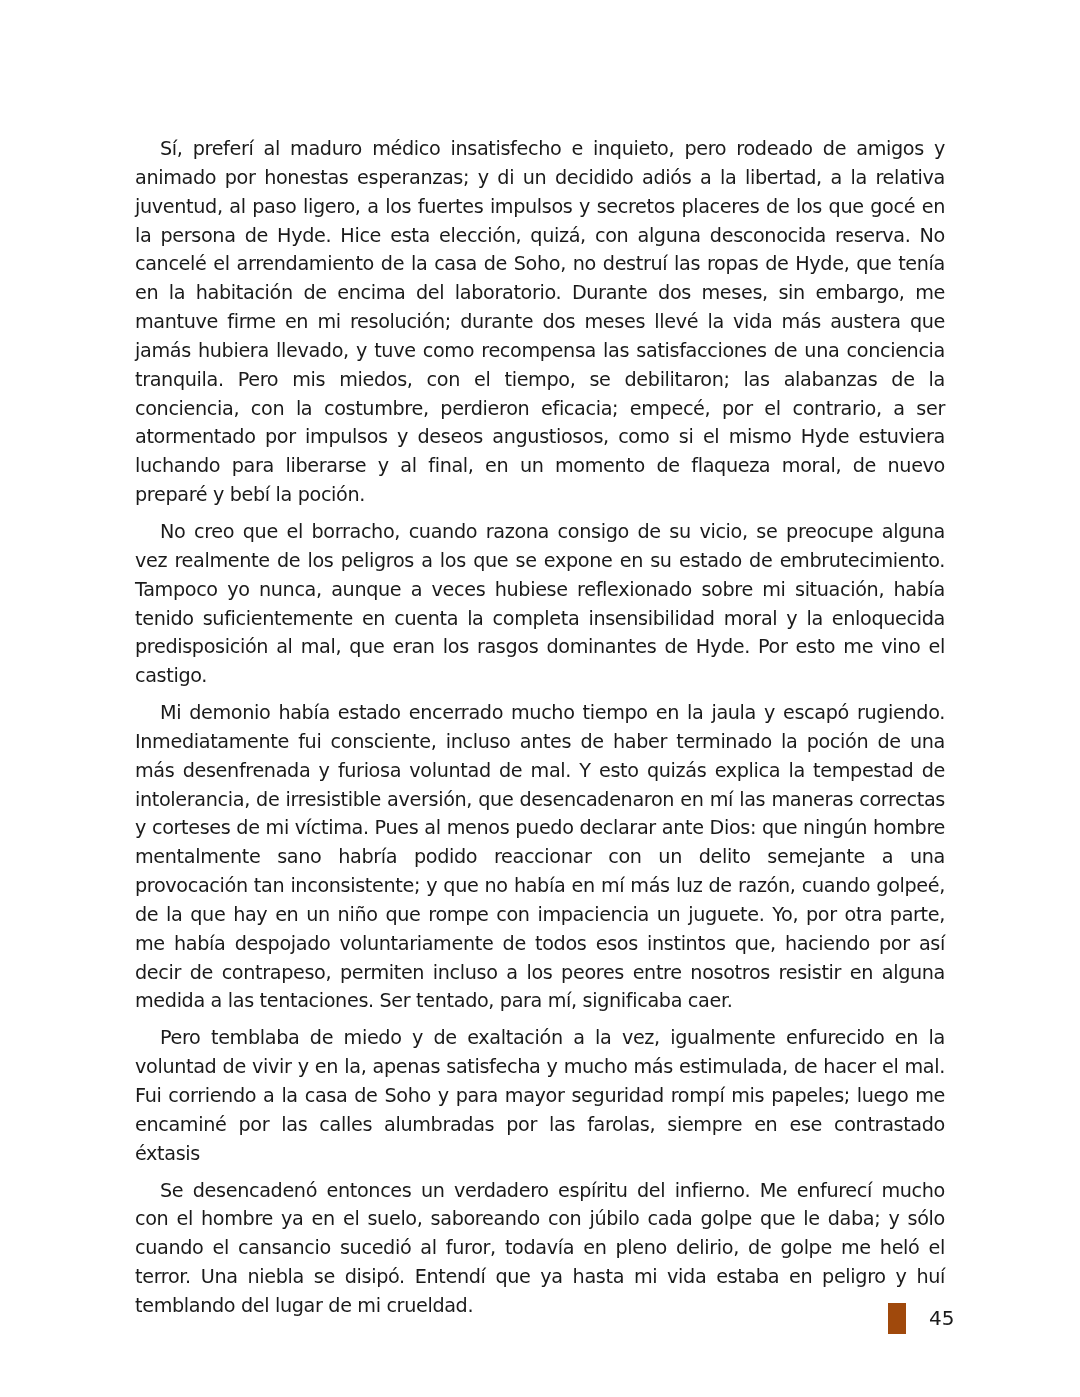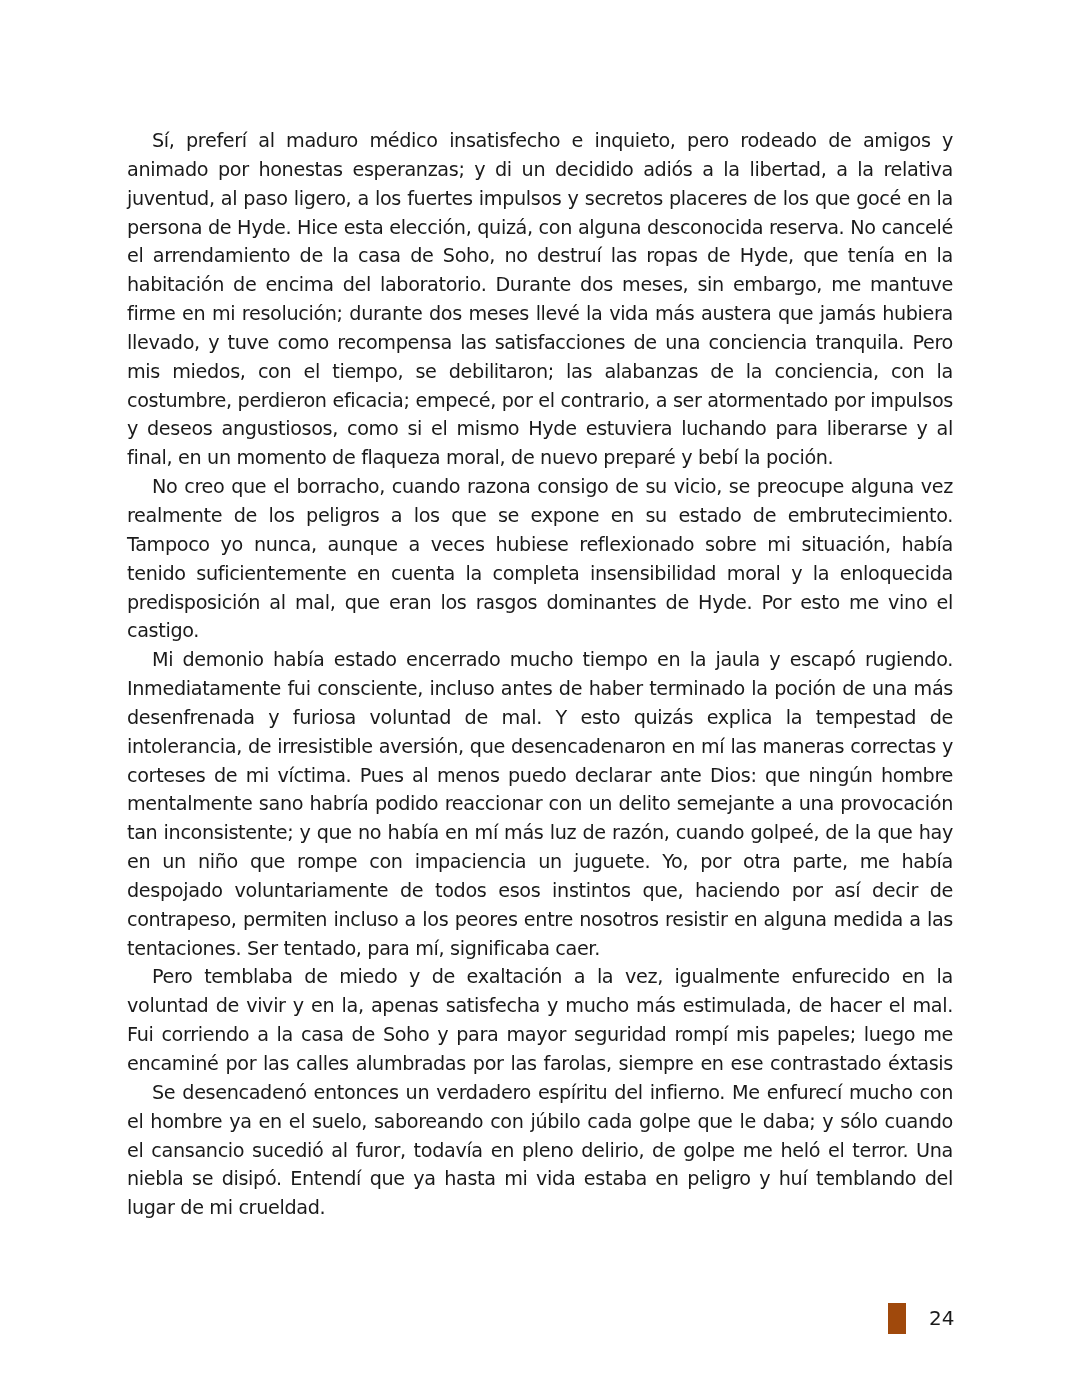--- a/index.html
+++ b/index.html
@@ -26,21 +26,21 @@
       top: 127px;
       width: 826px;
       font-family: "DejaVu Sans", sans-serif;
       font-size: 19.2px;
       line-height: 28.85px;
       color: #1a1a1a;
       letter-spacing: -0.35px;
       word-spacing: 0px;
     }
     .para {
-      margin: 0;
+      margin: 8px;
       text-align: justify;
       text-indent: 25px;
       hyphens: none;
     }
     .footer {
       position: absolute;
       left: 888px;
       top: 1302px;
       height: 32px;
       display: flex;
@@ -66,15 +66,15 @@
   <div class="text-body">
     <p class="para">Sí, preferí al maduro médico insatisfecho e inquieto, pero rodeado de amigos y animado por honestas esperanzas; y di un decidido adiós a la libertad, a la relativa juventud, al paso ligero, a los fuertes impulsos y secretos placeres de los que gocé en la persona de Hyde. Hice esta elección, quizá, con alguna desconocida reserva. No cancelé el arrendamiento de la casa de Soho, no destruí las ropas de Hyde, que tenía en la habitación de encima del laboratorio. Durante dos meses, sin embargo, me mantuve firme en mi resolución; durante dos meses llevé la vida más austera que jamás hubiera llevado, y tuve como recompensa las satisfacciones de una conciencia tranquila. Pero mis miedos, con el tiempo, se debilitaron; las alabanzas de la conciencia, con la costumbre, perdieron eficacia; empecé, por el contrario, a ser atormentado por impulsos y deseos angustiosos, como si el mismo Hyde estuviera luchando para liberarse y al final, en un momento de flaqueza moral, de nuevo preparé y bebí la poción.</p>
     <p class="para">No creo que el borracho, cuando razona consigo de su vicio, se preocupe alguna vez realmente de los peligros a los que se expone en su estado de embrutecimiento. Tampoco yo nunca, aunque a veces hubiese reflexionado sobre mi situación, había tenido suficientemente en cuenta la completa insensibilidad moral y la enloquecida predisposición al mal, que eran los rasgos dominantes de Hyde. Por esto me vino el castigo.</p>
     <p class="para">Mi demonio había estado encerrado mucho tiempo en la jaula y escapó rugiendo. Inmediatamente fui consciente, incluso antes de haber terminado la poción de una más desenfrenada y furiosa voluntad de mal. Y esto quizás explica la tempestad de intolerancia, de irresistible aversión, que desencadenaron en mí las maneras correctas y corteses de mi víctima. Pues al menos puedo declarar ante Dios: que ningún hombre mentalmente sano habría podido reaccionar con un delito semejante a una provocación tan inconsistente; y que no había en mí más luz de razón, cuando golpeé, de la que hay en un niño que rompe con impaciencia un juguete. Yo, por otra parte, me había despojado voluntariamente de todos esos instintos que, haciendo por así decir de contrapeso, permiten incluso a los peores entre nosotros resistir en alguna medida a las tentaciones. Ser tentado, para mí, significaba caer.</p>
     <p class="para" style="text-align-last: justify;">Pero temblaba de miedo y de exaltación a la vez, igualmente enfurecido en la voluntad de vivir y en la, apenas satisfecha y mucho más estimulada, de hacer el mal. Fui corriendo a la casa de Soho y para mayor seguridad rompí mis papeles; luego me encaminé por las calles alumbradas por las farolas, siempre en ese contrastado éxtasis</p>
     <p class="para">Se desencadenó entonces un verdadero espíritu del infierno. Me enfurecí mucho con el hombre ya en el suelo, saboreando con júbilo cada golpe que le daba; y sólo cuando el cansancio sucedió al furor, todavía en pleno delirio, de golpe me heló el terror. Una niebla se disipó. Entendí que ya hasta mi vida estaba en peligro y huí temblando del lugar de mi crueldad.</p>
   </div>
 
   <div class="footer">
     <div class="page-marker" style="background: rgb(160, 73, 12);"></div>
-    <span class="page-number">24</span>
+    <span class="page-number">45</span>
   </div>
 </div>
 
 </body></html>

